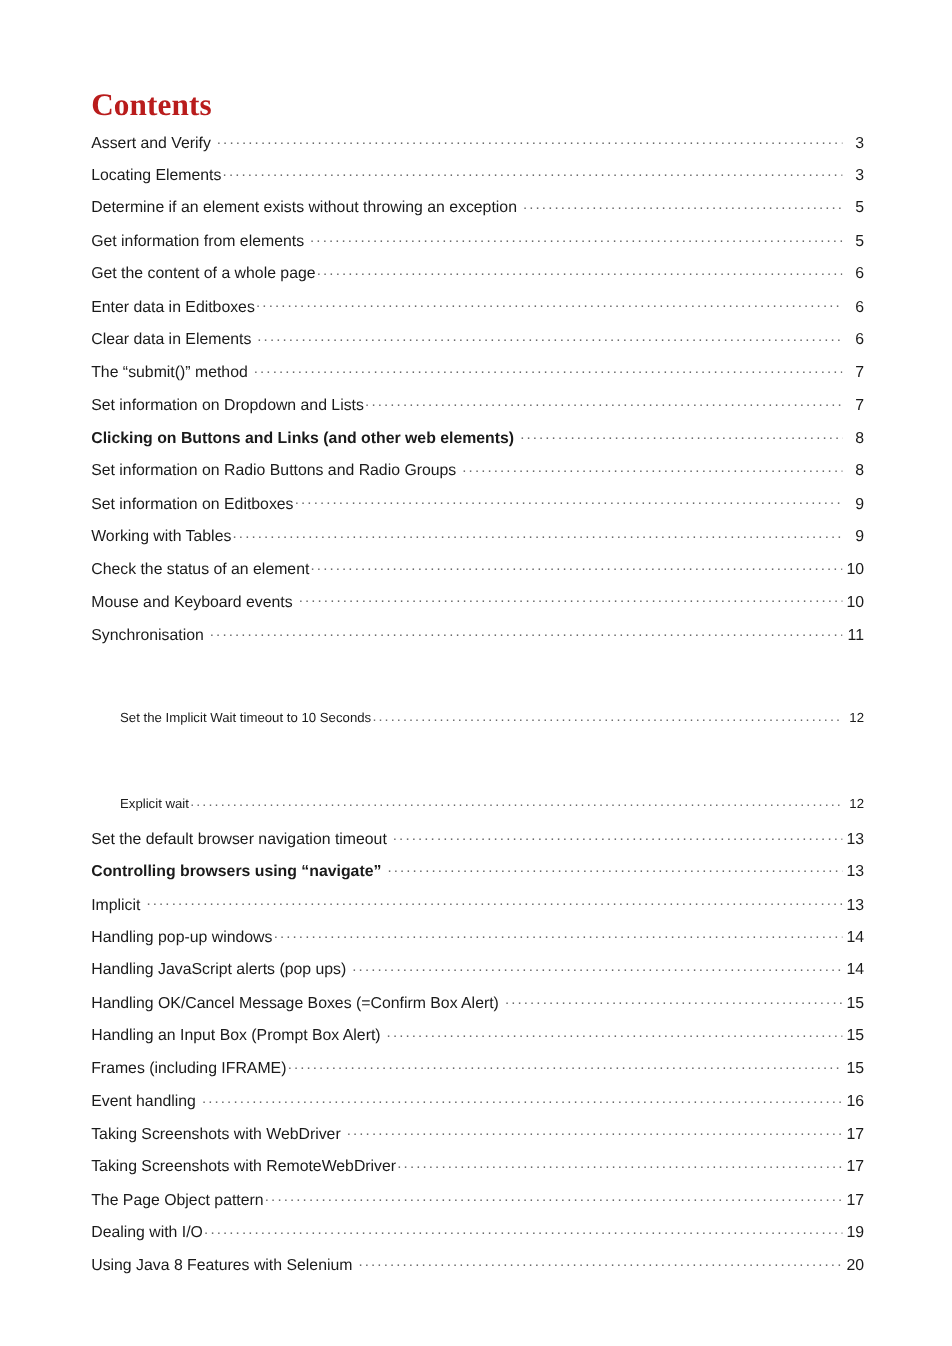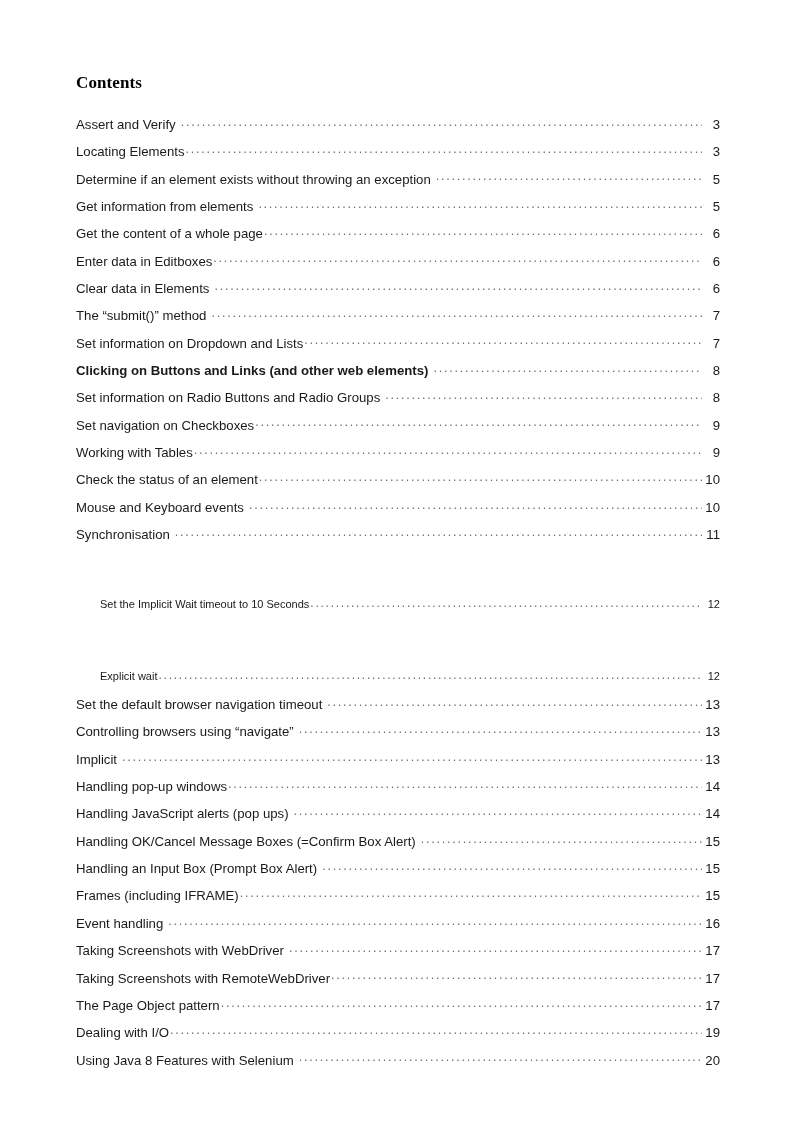--- a/index.html
+++ b/index.html
@@ -25,24 +25,24 @@
   }
   .toc-block {
     position: absolute;
     left: 76px;
     top: 74px;
     width: 644px;
   }
   .toc-heading {
     font-family: "Liberation Serif", serif;
     font-weight: bold;
-    font-size: 17px;
-    color: #000000;
+    font-size: 26px;
+    color: #b91c1c;
     letter-spacing: 0.1px;
-    margin: 0 0 23px 0;
+    margin: 0 0 7px 0;
     line-height: 1.1;
   }
   .toc-list {
     margin: 0;
     padding: 0;
     list-style: none;
   }
   .toc-entry {
     display: flex;
     align-items: baseline;
@@ -143,21 +143,21 @@
           <span class="entry-title" style="padding-right: 4px; font-weight: bold;">Clicking on Buttons and Links (and other web elements)</span>
           <span class="leader"></span>
           <span class="entry-page">8</span>
         </li>
         <li class="toc-entry">
           <span class="entry-title" style="padding-right: 4px;">Set information on Radio Buttons and Radio Groups</span>
           <span class="leader"></span>
           <span class="entry-page">8</span>
         </li>
         <li class="toc-entry">
-          <span class="entry-title">Set navigation on Checkboxes</span>
+          <span class="entry-title">Set information on Editboxes</span>
           <span class="leader"></span>
           <span class="entry-page">9</span>
         </li>
         <li class="toc-entry">
           <span class="entry-title">Working with Tables</span>
           <span class="leader"></span>
           <span class="entry-page">9</span>
         </li>
         <li class="toc-entry">
           <span class="entry-title">Check the status of an element</span>
@@ -183,21 +183,21 @@
           <span class="entry-title">Explicit wait</span>
           <span class="leader"></span>
           <span class="entry-page">12</span>
         </li>
         <li class="toc-entry">
           <span class="entry-title" style="padding-right: 4px;">Set the default browser navigation timeout</span>
           <span class="leader"></span>
           <span class="entry-page">13</span>
         </li>
         <li class="toc-entry">
-          <span class="entry-title" style="padding-right: 4px;">Controlling browsers using “navigate”</span>
+          <span class="entry-title" style="padding-right: 4px; font-weight: bold;">Controlling browsers using “navigate”</span>
           <span class="leader"></span>
           <span class="entry-page">13</span>
         </li>
         <li class="toc-entry">
           <span class="entry-title" style="padding-right: 4px;">Implicit</span>
           <span class="leader"></span>
           <span class="entry-page">13</span>
         </li>
         <li class="toc-entry">
           <span class="entry-title">Handling pop-up windows</span>

